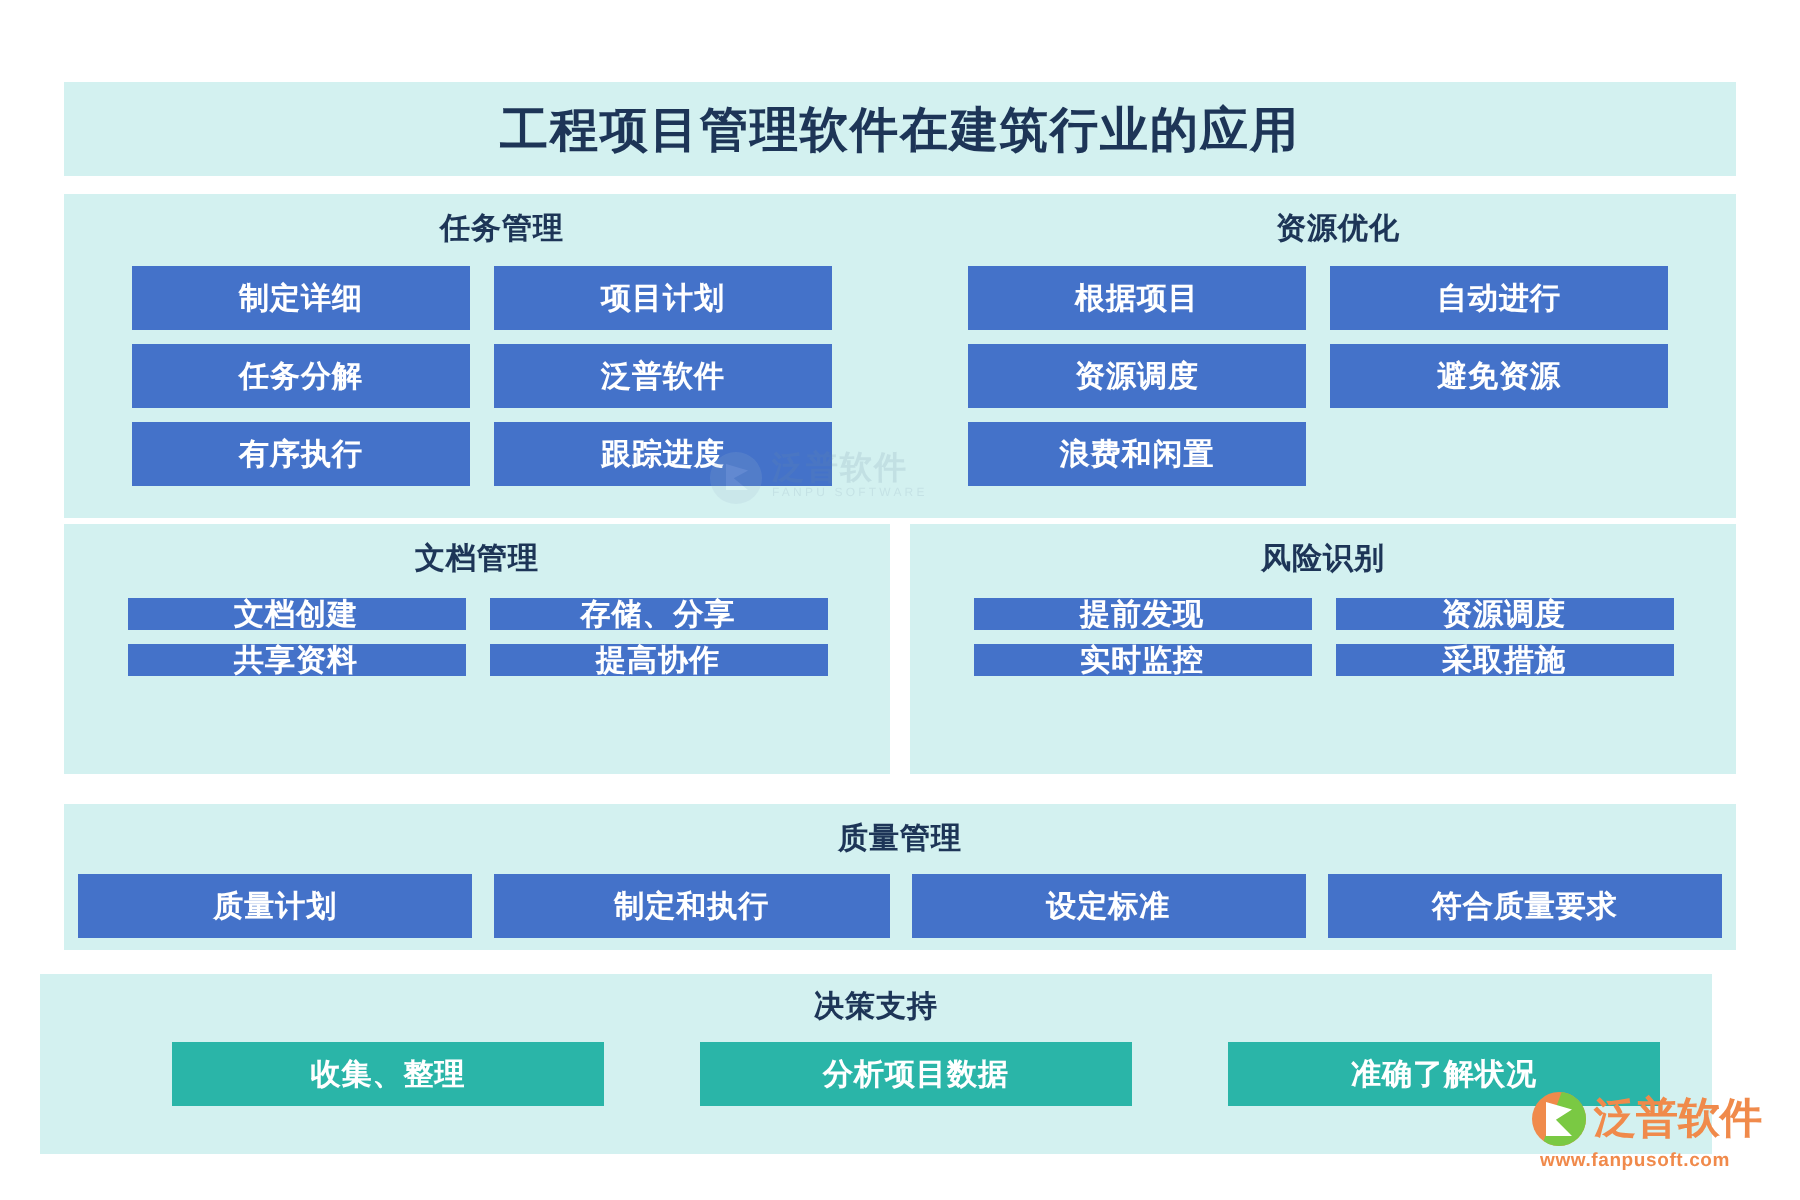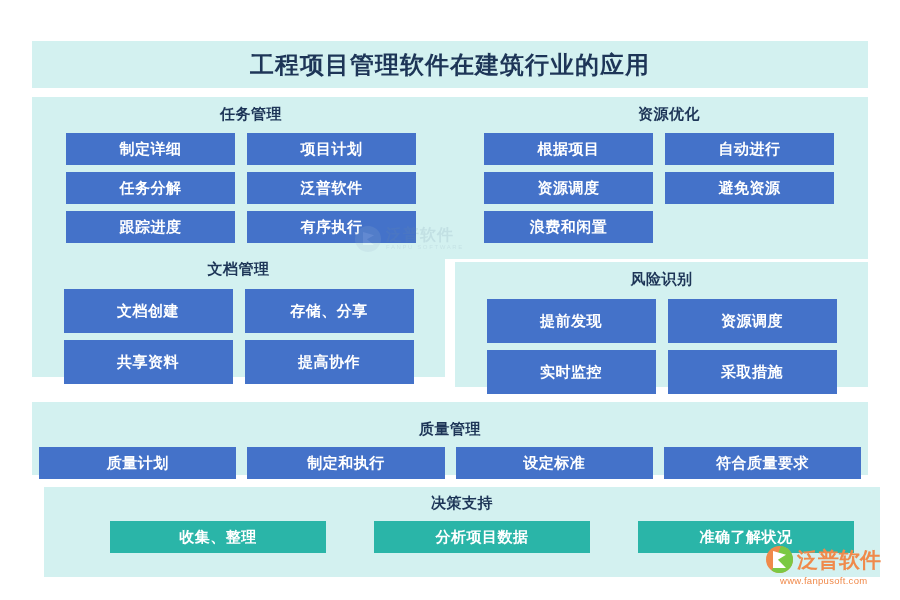--- a/index.html
+++ b/index.html
@@ -111,47 +111,47 @@
     margin: 9px auto 0 auto;
     width: 350px;
     display: grid;
     grid-template-columns: 1fr 1fr;
     column-gap: 12px;
     row-gap: 7px;
   }
   .top-grid .chip { height: 32px; font-size: 15px; }
 
   
-  #panel-doc  { left: 32px;  top: 252px; width: 413px; height: 125px; }
+  #panel-doc  { left: 32px;  top: 262px; width: 413px; height: 125px; }
   #panel-risk { left: 455px; top: 262px; width: 413px; height: 125px; }
   .mid-head { margin-top: 8px; }
   .mid-grid {
     margin: 10px auto 0 auto;
     width: 350px;
     display: grid;
     grid-template-columns: 1fr 1fr;
     column-gap: 12px;
     row-gap: 7px;
   }
-  .mid-grid .chip { height: 44px; font-size: 15px; }
+  .mid-grid .chip { height: 16px; font-size: 15px; }
 
   
   #panel-quality { left: 32px; top: 402px; width: 836px; height: 73px; }
-  .q-head { margin-top: 18px; }
+  .q-head { margin-top: 8px; }
   .q-row {
     margin: 8px auto 0 auto;
     width: 822px;
     display: grid;
     grid-template-columns: repeat(4, 1fr);
     column-gap: 11px;
   }
   .q-row .chip { height: 32px; font-size: 15px; }
 
   
-  #panel-decision { left: 44px; top: 487px; width: 836px; height: 90px; }
+  #panel-decision { left: 20px; top: 487px; width: 836px; height: 90px; }
   .d-head { margin-top: 7px; }
   .d-row {
     margin: 8px auto 0 auto;
     width: 784px;
     display: grid;
     grid-template-columns: repeat(3, 1fr);
     column-gap: 48px;
     padding-left: 40px;
   }
   .d-row .chip { height: 32px; font-size: 15px; }
@@ -194,25 +194,26 @@
   }
   .logo-cn {
     font-size: 21px;
     font-weight: bold;
     color: #f08a4b;
     letter-spacing: 0px;
     line-height: 1;
   }
   .logo-url {
     margin-top: 2px;
-    margin-left: 14px;
+    margin-left: 4px;
     font-size: 9.5px;
     color: #f08a4b;
     letter-spacing: 0.3px;
     font-family: "Liberation Sans", "DejaVu Sans", sans-serif;
+    font-weight: bold;
   }
 </style>
 </head>
 <body>
 
 <div id="canvas">
 
   <div class="center-watermark">
     <div class="wm-mark"></div>
     <div class="wm-text">
@@ -225,22 +226,22 @@
     <div class="title-text">工程项目管理软件在建筑行业的应用</div>
   </div>
 
   <div class="panel" id="panel-task">
     <div class="panel-heading top-head">任务管理</div>
     <div class="top-grid">
       <div class="chip chip-blue">制定详细</div>
       <div class="chip chip-blue">项目计划</div>
       <div class="chip chip-blue">任务分解</div>
       <div class="chip chip-blue">泛普软件</div>
+      <div class="chip chip-blue">有序执行</div>
       <div class="chip chip-blue">跟踪进度</div>
-      <div class="chip chip-blue">有序执行</div>
     </div>
   </div>
 
   <div class="panel" id="panel-resource">
     <div class="panel-heading top-head">资源优化</div>
     <div class="top-grid">
       <div class="chip chip-blue">根据项目</div>
       <div class="chip chip-blue">自动进行</div>
       <div class="chip chip-blue">资源调度</div>
       <div class="chip chip-blue">避免资源</div>

